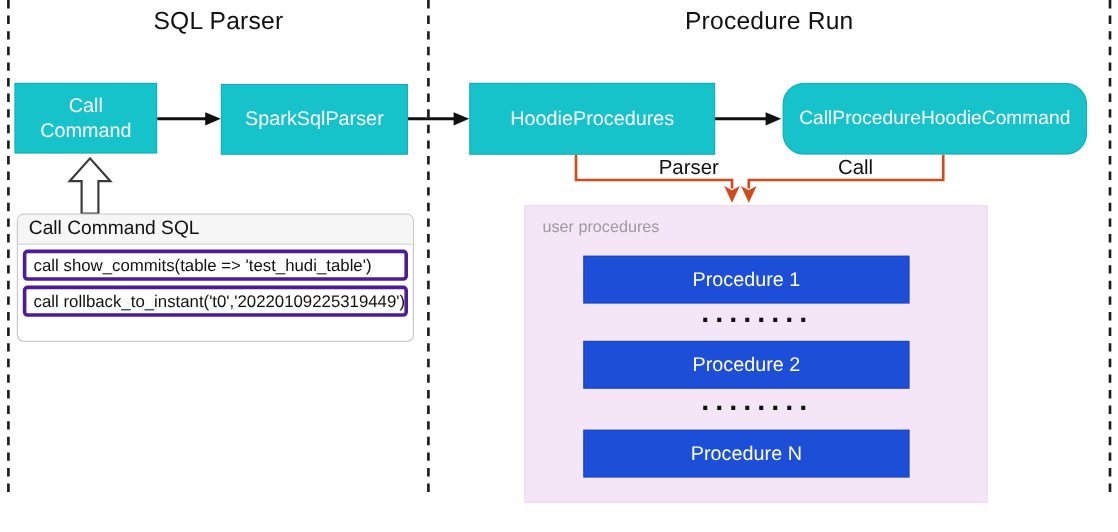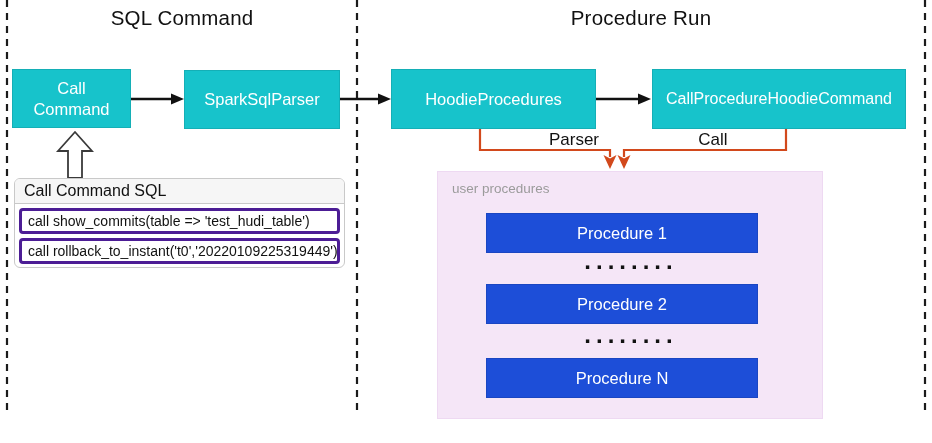--- a/index.html
+++ b/index.html
@@ -17,21 +17,21 @@
     position:absolute;background:#17c3cb;border:1px solid rgba(0,0,0,0.10);
     color:#ffffff;display:flex;flex-direction:column;align-items:center;justify-content:center;
     font-size:16.5px;line-height:1.25;text-align:center;box-sizing:border-box;
     white-space:nowrap;
   }
   .edge-label{
     position:absolute;font-size:17px;color:#111;text-align:center;
   }
   .sql-panel{
     position:absolute;left:14px;top:178px;width:331px;box-sizing:border-box;
-    background:#ffffff;border:1px solid #c9c9c9;border-radius:6px;padding-bottom:3px;
+    background:#ffffff;border:1px solid #c9c9c9;border-radius:6px;padding-bottom:20px;
   }
   .sql-header{
     background:#f6f6f6;border-bottom:1px solid #c9c9c9;border-radius:5px 5px 0 0;
     padding:3px 9px;font-size:16px;color:#111;
   }
   .sql-row{
     margin:4px 4px 0 4px;border:3px solid #4c1d95;border-radius:4px;
     padding:2px 6px;font-size:14px;color:#111;white-space:nowrap;overflow:hidden;
   }
   .proc-panel{
@@ -84,30 +84,30 @@
       <path d="M480,129 L480,150 L610,150 L610,157" fill="none" stroke="#d2491c" stroke-width="2.2"></path>
       <polygon points="603.5,155 610,169 616.5,155 610,158.5" fill="#d2491c"></polygon>
     </g>
 
     <g>
       <path d="M786,129 L786,150 L624,150 L624,157" fill="none" stroke="#d2491c" stroke-width="2.2"></path>
       <polygon points="617.5,155 624,169 630.5,155 624,158.5" fill="#d2491c"></polygon>
     </g>
   </svg>
 
-  <div class="section-title" style="left:7px;width:350px;">SQL Command</div>
+  <div class="section-title" style="left:7px;width:350px;">SQL Parser</div>
   <div class="section-title" style="left:357px;width:568px;">Procedure Run</div>
 
   <div class="node" style="left:12px;top:69px;width:119px;height:59px;">
     <span>Call</span>
     <span>Command</span>
   </div>
   <div class="node" style="left:184px;top:70px;width:156px;height:59px;">SparkSqlParser</div>
   <div class="node" style="left:391px;top:69px;width:205px;height:60px;">HoodieProcedures</div>
-  <div class="node" style="left:652px;top:69px;width:254px;height:60px;font-size:16px;">CallProcedureHoodieCommand</div>
+  <div class="node" style="left:652px;top:69px;width:254px;height:60px;font-size:16px;border-radius:18px;">CallProcedureHoodieCommand</div>
 
   <div class="edge-label" style="left:546px;top:130px;width:56px;">Parser</div>
   <div class="edge-label" style="left:687px;top:130px;width:52px;">Call</div>
 
   <div class="sql-panel">
     <div class="sql-header">Call Command SQL</div>
     <div class="sql-row">call show_commits(table =&gt; 'test_hudi_table')</div>
     <div class="sql-row">call rollback_to_instant('t0','20220109225319449')</div>
   </div>
 

